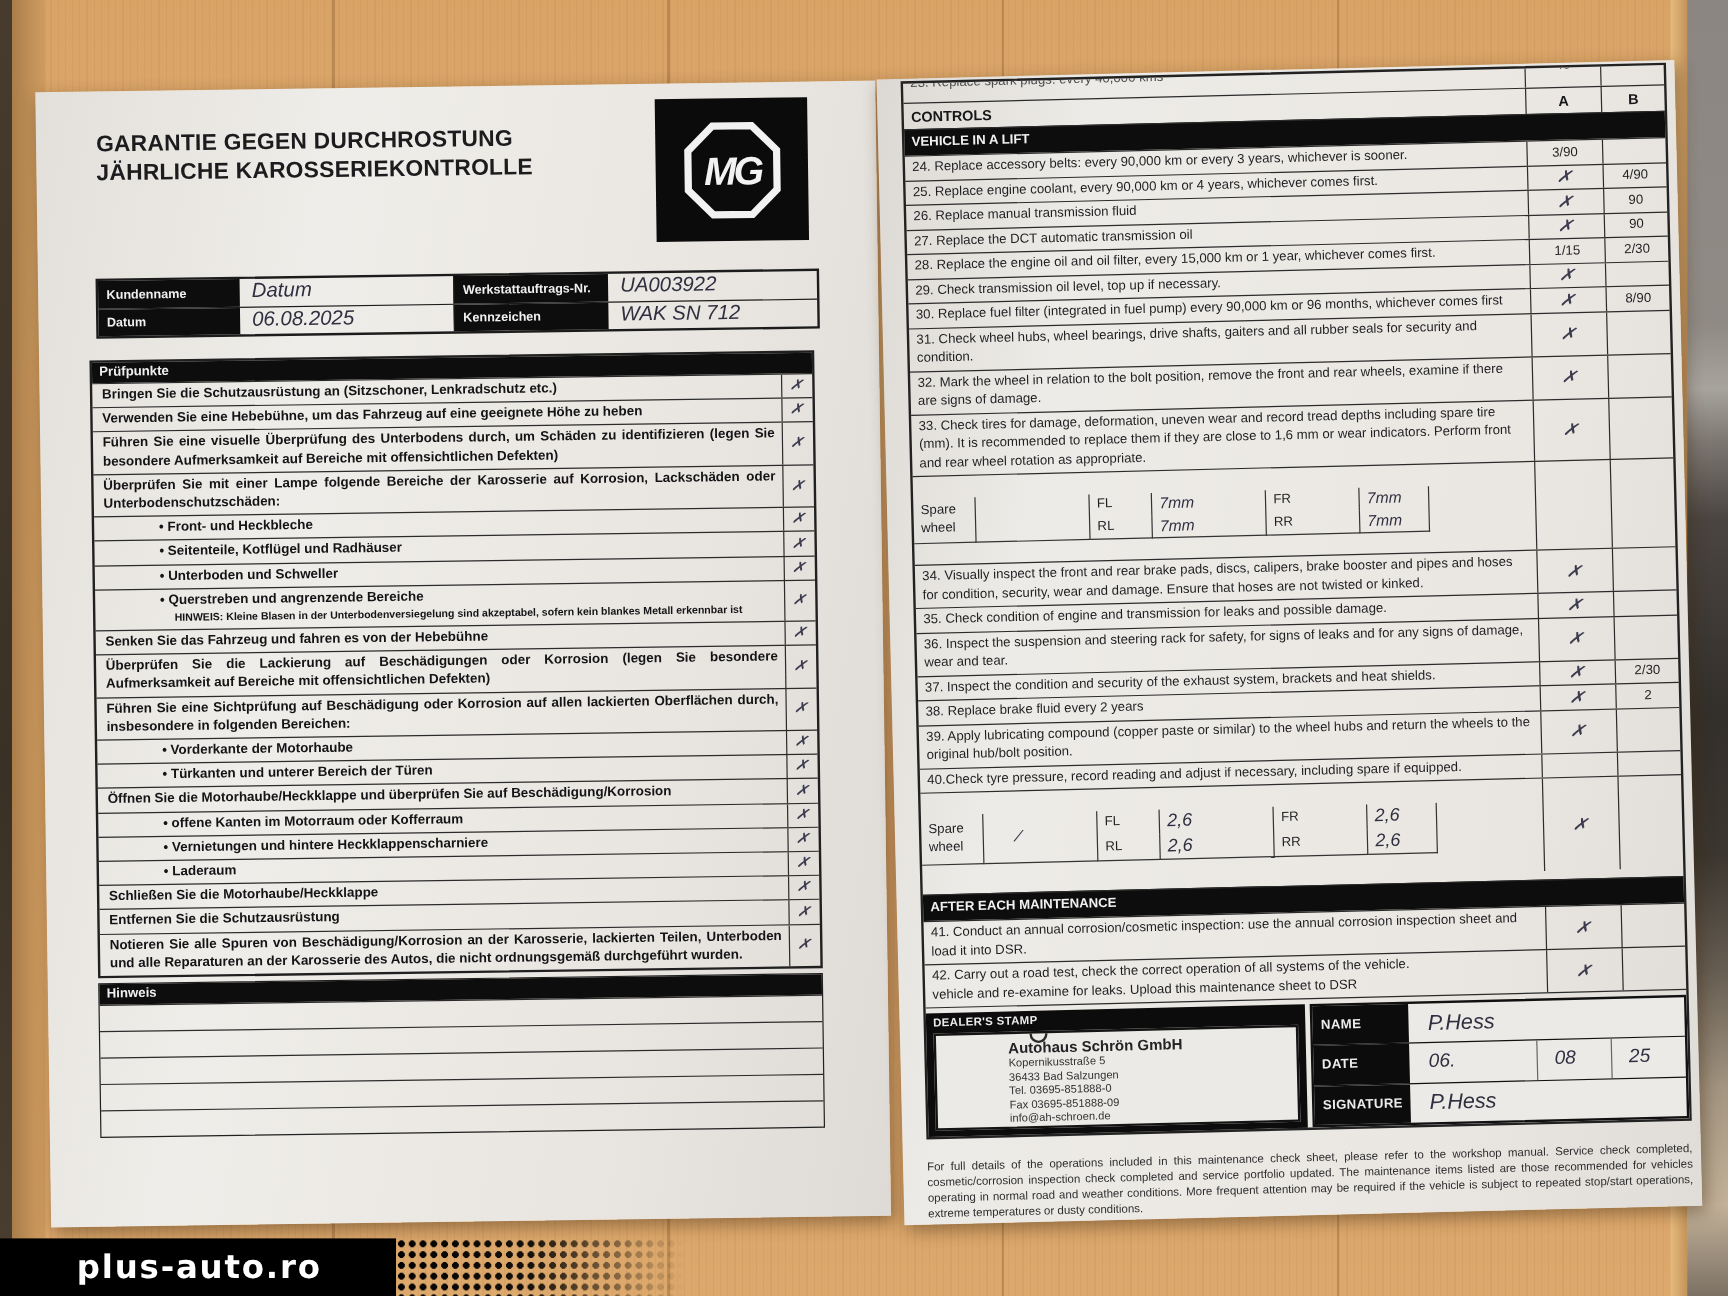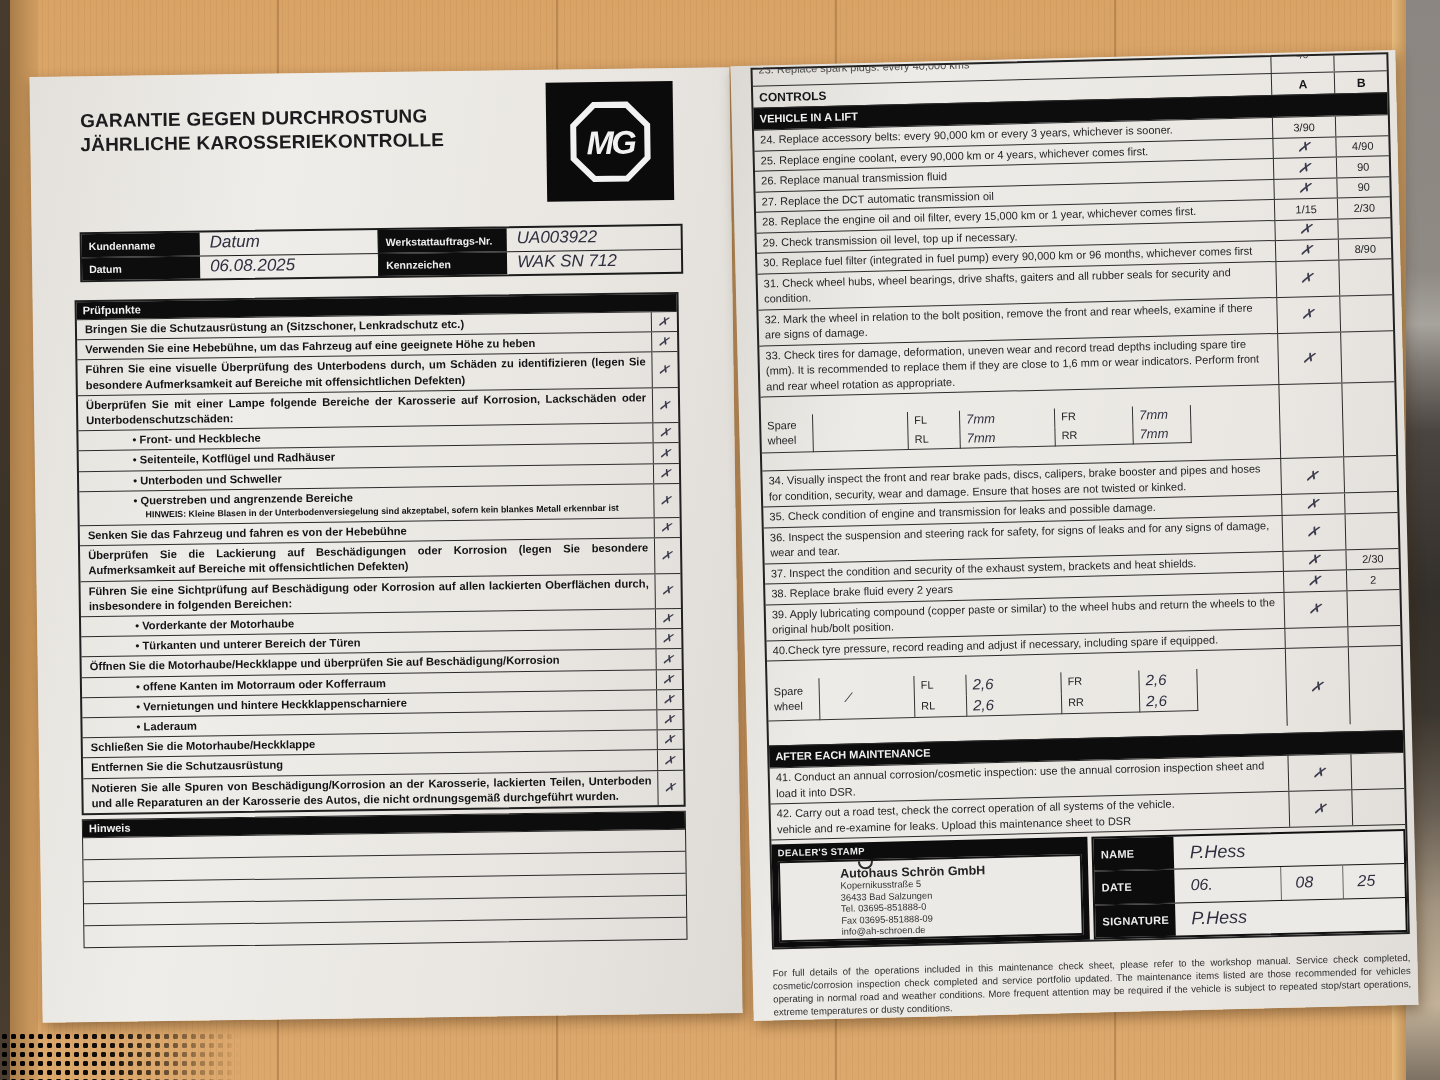--- a/index.html
+++ b/index.html
@@ -564,14 +564,17 @@
           </div>
         </div>
       </div>
     </div>
 
     <div class="rfooter">For full details of the operations included in this maintenance check sheet, please refer to the workshop manual. Service check completed, cosmetic/corrosion inspection check completed and service portfolio updated. The maintenance items listed are those recommended for vehicles operating in normal road and weather conditions. More frequent attention may be required if the vehicle is subject to repeated stop/start operations, extreme temperatures or dusty conditions.</div>
   </div>
 </div>
 
 <div class="wm">
+  <div class="wm-solid">
+    <span class="wm-text">plus-auto.ro</span>
+  </div>
   <div class="wm-dots"></div>
 </div>
 
 </body></html>

